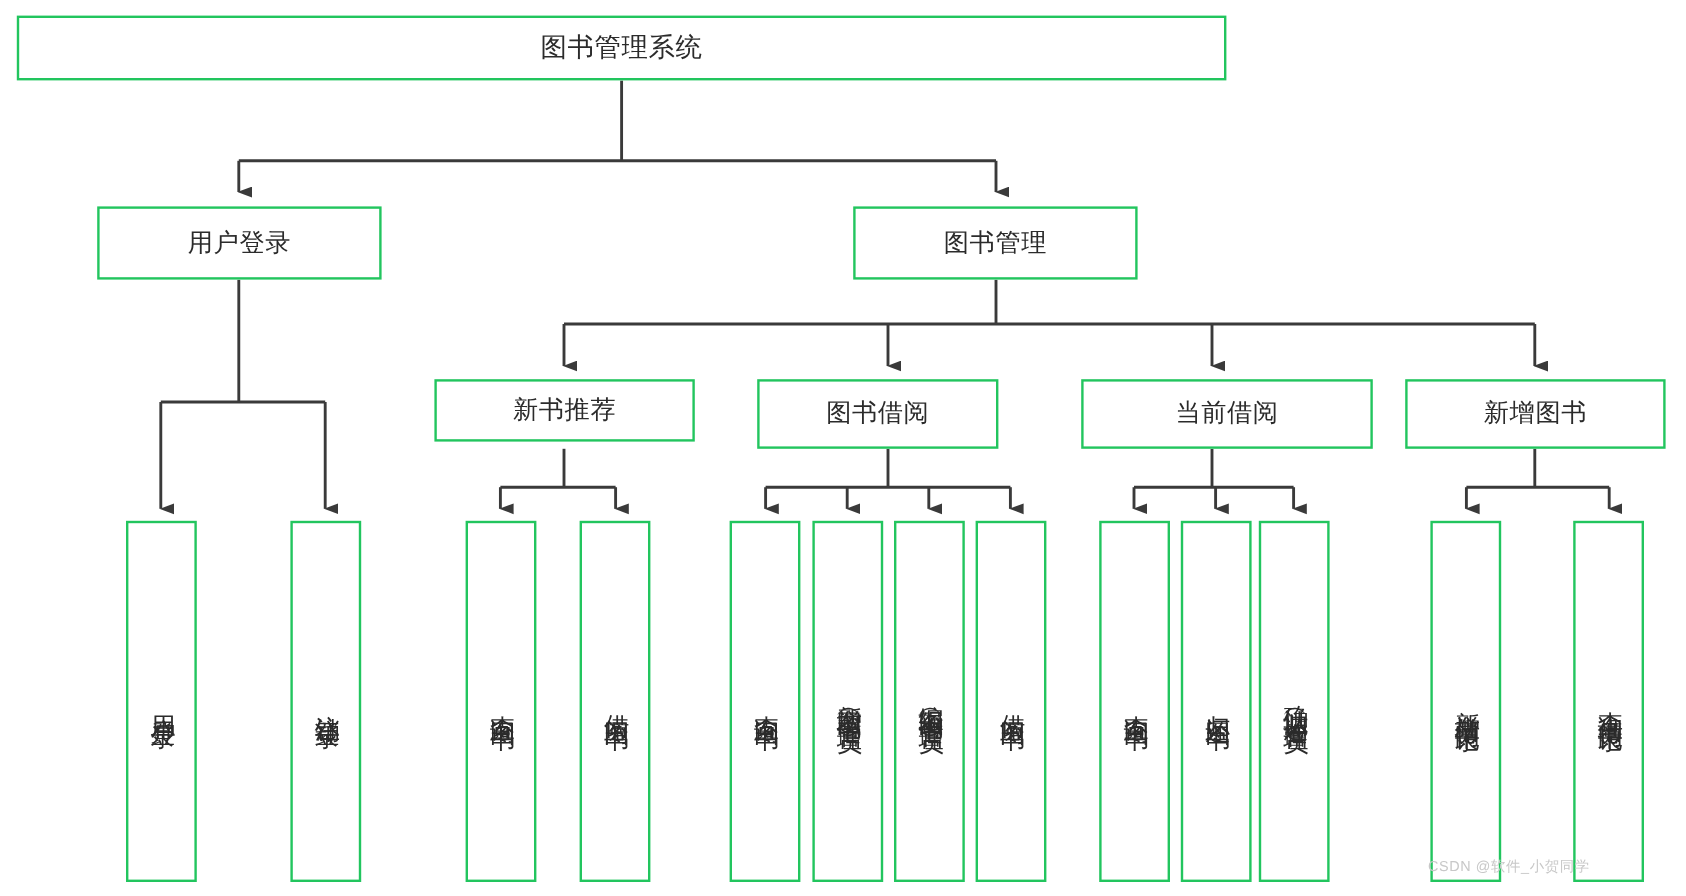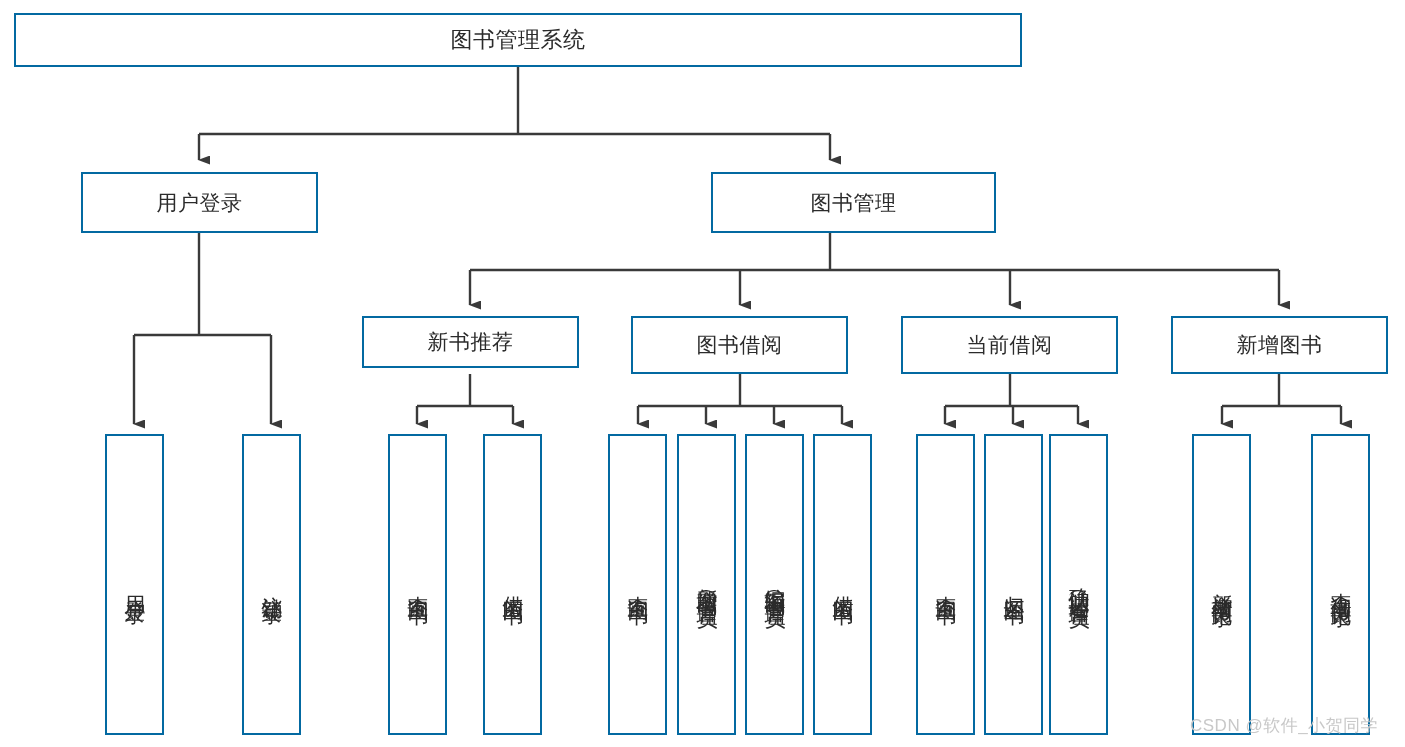--- a/index.html
+++ b/index.html
@@ -15,21 +15,21 @@
   }
   #edges{
     position:absolute;left:0;top:0;
     width:1405px;height:747px;
     pointer-events:none;
   }
   .node{
     position:absolute;
     box-sizing:border-box;
     background:#ffffff;
-    border:2px solid #0369a1;
+    border:2px solid #22c55e;
     display:flex;
     align-items:center;
     justify-content:center;
     color:#2b2b2b;
   }
   .node .lbl{
     display:block;
     text-align:center;
     line-height:1.12;
     white-space:nowrap;
@@ -50,21 +50,21 @@
     writing-mode:vertical-rl;
     text-orientation:upright;
     font-size:21px;
     line-height:1.18;
     letter-spacing:3px;
   }
   .watermark{
     position:absolute;
     left:1190px;
     top:714px;
-    font-size:17px;
+    font-size:12px;
     color:#c8c8c8;
     white-space:nowrap;
     letter-spacing:0.5px;
   }
 </style>
 </head>
 <body>
 
 <div id="diagram">
 
@@ -121,31 +121,31 @@
     </g>
   </svg>
 
   <div class="node root horiz" style="left:14px;top:13px;width:1008px;height:54px;">
     <span class="lbl">图书管理系统</span>
   </div>
 
   <div class="node horiz" style="left:81px;top:172px;width:237px;height:61px;">
     <span class="lbl">用户登录</span>
   </div>
-  <div class="node horiz" style="left:711px;top:172px;width:285px;height:61px;">
+  <div class="node horiz" style="left:711px;top:172px;width:237px;height:61px;">
     <span class="lbl">图书管理</span>
   </div>
 
   <div class="node horiz" style="left:362px;top:316px;width:217px;height:52px;">
     <span class="lbl">新书推荐</span>
   </div>
-  <div class="node horiz" style="left:631px;top:316px;width:217px;height:58px;">
+  <div class="node horiz" style="left:631px;top:316px;width:201px;height:58px;">
     <span class="lbl">图书借阅</span>
   </div>
-  <div class="node horiz" style="left:901px;top:316px;width:217px;height:58px;">
+  <div class="node horiz" style="left:901px;top:316px;width:243px;height:58px;">
     <span class="lbl">当前借阅</span>
   </div>
   <div class="node horiz" style="left:1171px;top:316px;width:217px;height:58px;">
     <span class="lbl">新增图书</span>
   </div>
 
   <div class="node vert" style="left:105px;top:434px;width:59px;height:301px;">
     <span class="lbl">用户登录</span>
   </div>
   <div class="node vert" style="left:242px;top:434px;width:59px;height:301px;">

